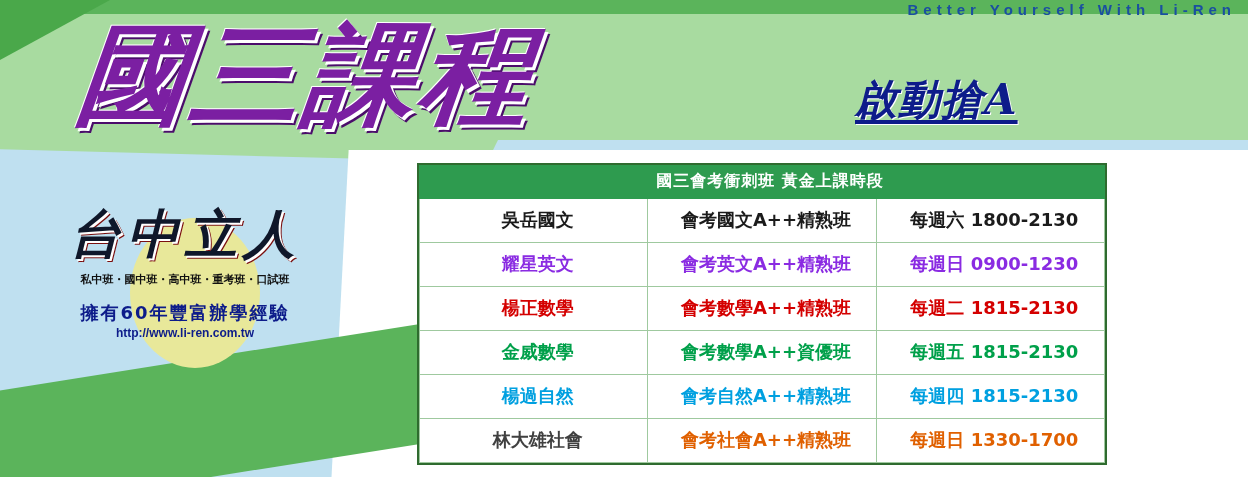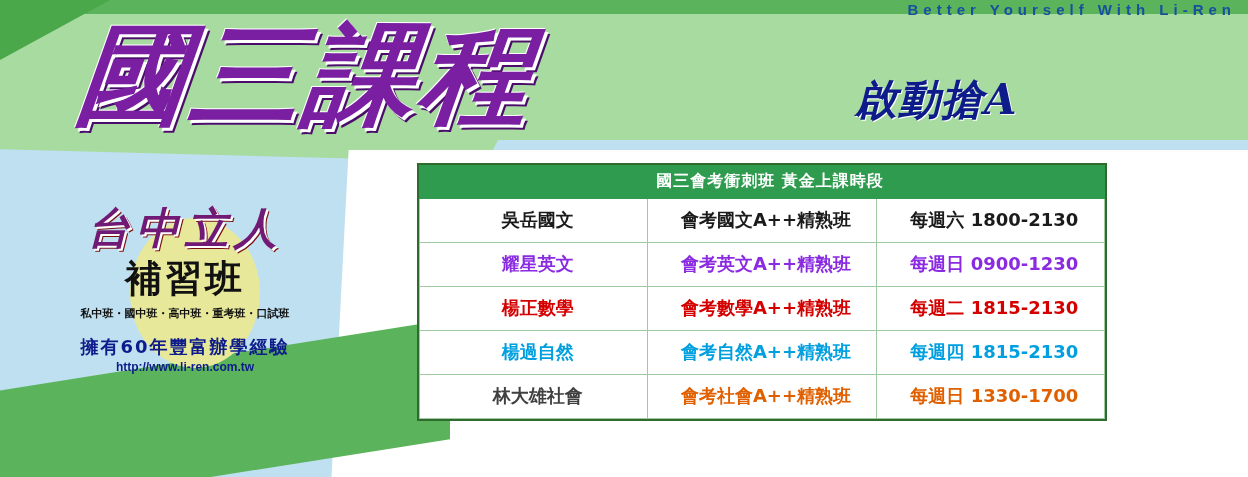--- a/index.html
+++ b/index.html
@@ -93,20 +93,21 @@
   }
   .title-sub {
     position:absolute;
     left:855px; top:72px;
     font-family:"DejaVu Serif", serif;
     font-weight:bold;
     font-style:italic;
     font-size:42px;
     color:#0d1c8a;
     letter-spacing:1px;
+    text-decoration:underline;
     text-underline-offset:6px;
     white-space:nowrap;
     text-shadow:1px 1px 0 #ffffff;
   }
 
   
   .logo-wrap {
     position:absolute;
     left:20px; top:200px;
     width:330px;
@@ -118,22 +119,22 @@
     width:130px; height:150px;
     background:#e8e89a;
     border-radius:50%;
     z-index:0;
   }
   .logo-big {
     position:relative;
     z-index:1;
     font-family:"DejaVu Serif", serif;
     font-weight:bold;
-    font-size:43px;
-    color:#701a75;
+    font-size:52px;
+    color:#0f172a;
     letter-spacing:6px;
     font-style:italic;
     text-shadow:2px 2px 0 #ffffff, 3px 3px 0 #7a0f0f;
     white-space:nowrap;
   }
   .logo-mid {
     position:relative;
     z-index:1;
     font-family:"DejaVu Serif", serif;
     font-weight:bold;
@@ -229,21 +230,20 @@
   <div class="bg-corner-green"></div>
 
   <div class="tagline">Better Yourself With Li-Ren</div>
 
   <div class="title-main">國三課程</div>
   <div class="title-sub">啟動搶A</div>
 
   <div class="logo-wrap">
     <div class="logo-ellipse"></div>
     <div class="logo-big">台中立人</div>
-    <div class="logo-mid">補習班</div>
     <div class="logo-small">私中班・國中班・高中班・重考班・口試班</div>
     <div class="logo-exp">擁有60年豐富辦學經驗</div>
     <div class="logo-url">http://www.li-ren.com.tw</div>
   </div>
 
   <div class="table-wrap">
     <table class="schedule">
       <thead>
         <tr>
           <th colspan="3">國三會考衝刺班  黃金上課時段</th>
@@ -259,20 +259,25 @@
             <td class="col-teacher" style="color: rgb(138, 43, 226);">耀星英文</td>
             <td class="col-course" style="color: rgb(138, 43, 226);">會考英文A++精熟班</td>
             <td class="col-time" style="color: rgb(138, 43, 226);">每週日 0900-1230</td>
           </tr>
           <tr>
             <td class="col-teacher" style="color: rgb(212, 0, 0);">楊正數學</td>
             <td class="col-course" style="color: rgb(212, 0, 0);">會考數學A++精熟班</td>
             <td class="col-time" style="color: rgb(212, 0, 0);">每週二 1815-2130</td>
           </tr>
           <tr>
+            <td class="col-teacher" style="color: rgb(0, 160, 74);">金威數學</td>
+            <td class="col-course" style="color: rgb(0, 160, 74);">會考數學A++資優班</td>
+            <td class="col-time" style="color: rgb(0, 160, 74);">每週五 1815-2130</td>
+          </tr>
+          <tr>
             <td class="col-teacher" style="color: rgb(0, 160, 224);">楊過自然</td>
             <td class="col-course" style="color: rgb(0, 160, 224);">會考自然A++精熟班</td>
             <td class="col-time" style="color: rgb(0, 160, 224);">每週四 1815-2130</td>
           </tr>
           <tr>
             <td class="col-teacher" style="color: #404040;">林大雄社會</td>
             <td class="col-course" style="color: rgb(224, 96, 0);">會考社會A++精熟班</td>
             <td class="col-time" style="color: rgb(224, 96, 0);">每週日 1330-1700</td>
           </tr>
         </tbody>

